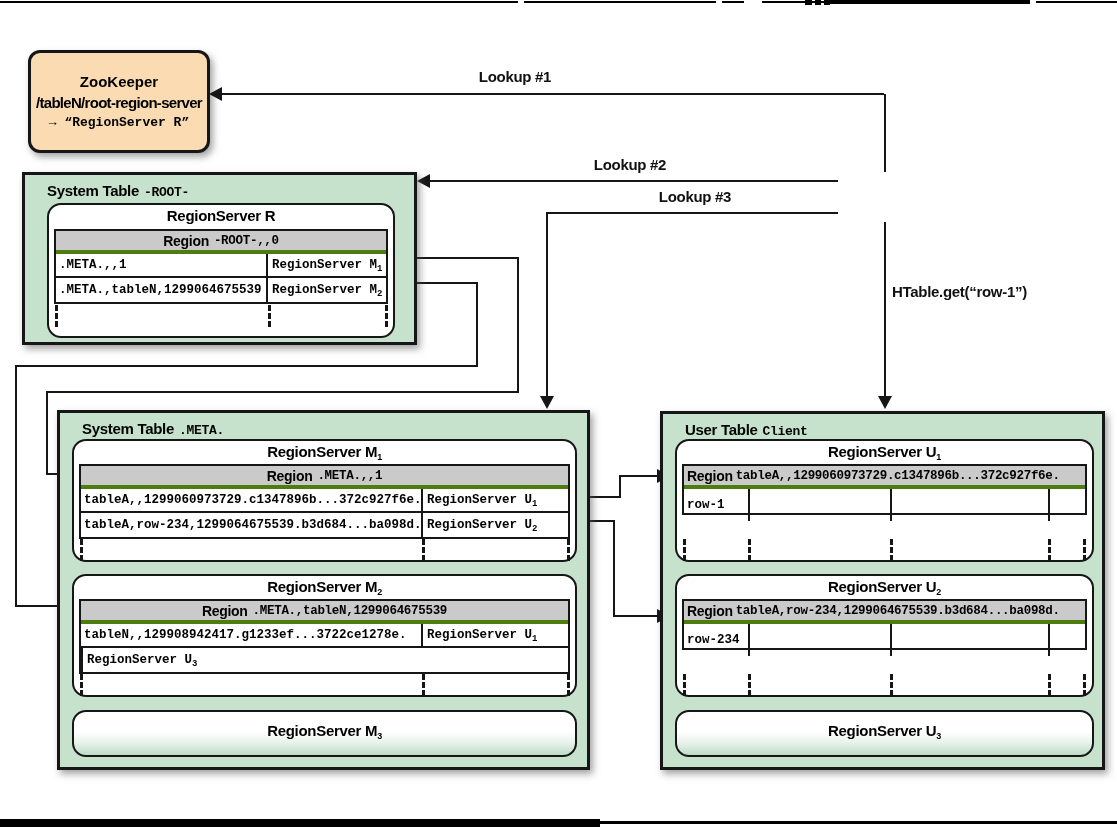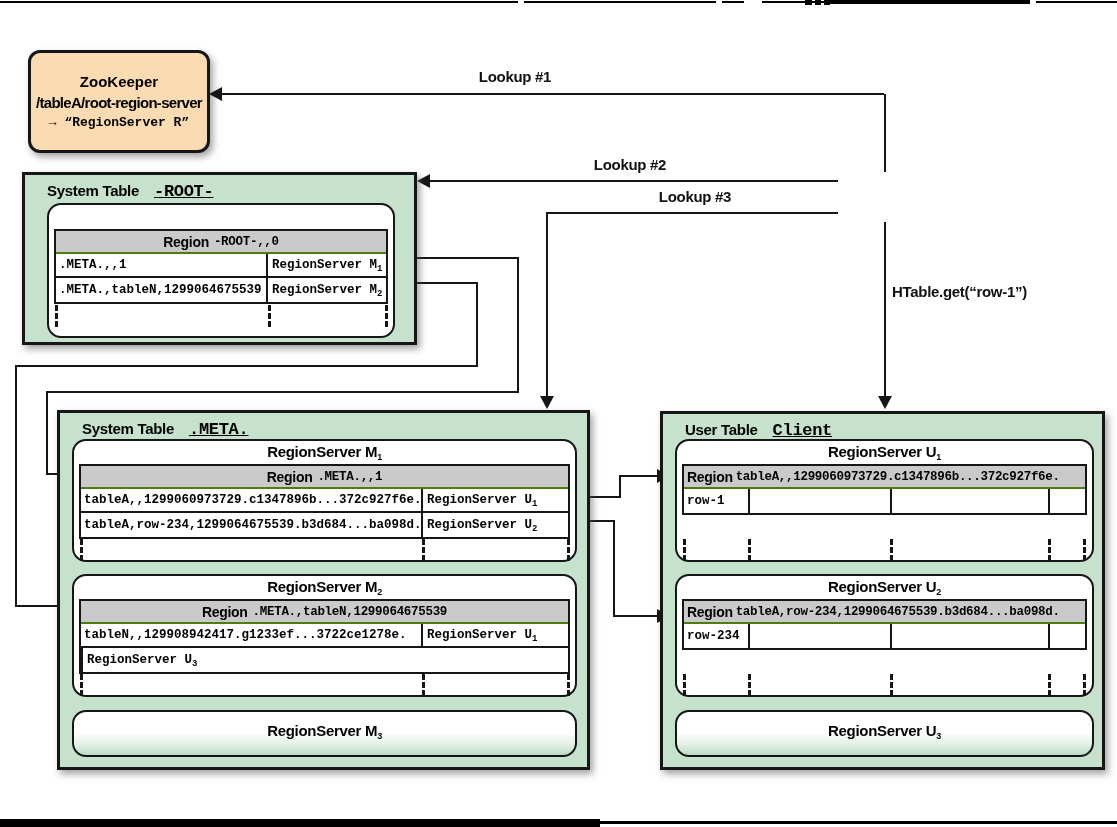--- a/index.html
+++ b/index.html
@@ -33,41 +33,41 @@
   #zookeeper .t2 { font-weight:bold; font-size:15px; letter-spacing:-0.7px; }
   #zookeeper .t3 { font-family:"Liberation Mono", monospace; font-weight:bold; font-size:13px; }
   #client { position:absolute; left:838px; top:172px; width:95px; height:50px;
     background:#b5d6ea; border:3px solid #161616; border-radius:10px;
     display:flex; align-items:center; justify-content:center;
     font-weight:bold; font-size:15px; }
   
   .gbox { position:absolute; background:#c6e2cc; border:3px solid #161616; }
   .gt   { position:absolute; left:22px; top:7px; font-weight:bold; font-size:15px;
           letter-spacing:-0.3px; white-space:nowrap; }
-  .gt .mono { font-family:"Liberation Mono", monospace; font-size:17px; margin-left:15px;text-decoration:underline; }
+  .gt .mono { font-family:"Liberation Mono", monospace; font-size:13px; margin-left:5px; }
   .wbox { position:absolute; background:#ffffff; border:2.5px solid #161616; border-radius:14px; }
   .wbox.grad { background: linear-gradient(180deg,#ffffff 45%, #e7f2ea 72%, #bddcc6 100%); }
   .sname { position:absolute; left:0; right:0; top:2px; height:20px; text-align:center;
            font-weight:bold; font-size:15px; letter-spacing:-0.3px; }
   sub { font-size:9px; vertical-align:-3px; line-height:0; }
   .tbl { position:absolute; left:5px; right:5px; top:24px;
          border:2px solid #161616; background:#fff; }
   .hdr { display:flex; justify-content:center; align-items:center; gap:5px;
-         height:23px; background:#cacaca; border-bottom:2px solid #4d7c0f;
+         height:23px; background:#cacaca; border-bottom:4px solid #4d7c0f;
          font-weight:bold; font-size:14px; letter-spacing:-0.3px; white-space:nowrap; }
   .hdr .mono { font-family:"Liberation Mono", monospace; font-size:12.5px; font-weight:bold; }
   .hdr.left { justify-content:flex-start; padding-left:3px; gap:3px; }
   .trow { display:flex; align-items:center; height:24px; border-bottom:2px solid #161616;
           font-family:"Liberation Mono", monospace; font-weight:bold; font-size:12.5px;
           white-space:nowrap; }
   .trow:last-child { border-bottom:none; }
   .trow .k { flex:1; padding:0 3px; overflow:hidden; }
   .trow .s { border-left:2px solid #161616; padding:0 4px; align-self:stretch;
              display:flex; align-items:center; }
-  .trow .c { align-self:stretch; display:flex; align-items:center; padding:8px 3px;
+  .trow .c { align-self:stretch; display:flex; align-items:center; padding:16px 3px;
              border-right:2px solid #161616; overflow:hidden; }
   .trow .c:last-child { border-right:none; flex:1; }
   .dots { position:absolute; height:22px; }
   .dsh  { position:absolute; top:0; width:0; height:22px; border-left:3px dashed #151515; }
   
   .art { position:absolute; background:#000; }
 </style>
 </head>
 <body>
 
@@ -78,21 +78,21 @@
   <div class="art" style="left:722px;top:1px;width:22px;height:2px;"></div>
   <div class="art" style="left:762px;top:1px;width:264px;height:2px;"></div>
   <div class="art" style="left:1036px;top:1px;width:81px;height:2px;"></div>
   <div class="art" style="left:805px;top:0;width:7px;height:5px;"></div>
   <div class="art" style="left:815px;top:0;width:6px;height:5px;"></div>
   <div class="art" style="left:824px;top:0;width:6px;height:5px;"></div>
   <div class="art" style="left:830px;top:0;width:200px;height:4px;"></div>
 
   <div id="zookeeper" class="shadow">
     <div class="t1">ZooKeeper</div>
-    <div class="t2">/tableA/root-region-server</div>
+    <div class="t2">/tableN/root-region-server</div>
     <div class="t3">
       <span>→</span>
       <span>“RegionServer R”</span>
     </div>
   </div>
 
 
   <div class="hl" style="left:222px;top:93px;width:662px;"></div>
   <div class="vl" style="left:884px;top:94px;height:78px;"></div>
   <div class="aL" style="left:209px;top:87px;"></div>
@@ -133,20 +133,21 @@
   <div class="hl" style="left:587px;top:520px;width:28px;"></div>
   <div class="vl" style="left:613px;top:520px;height:97px;"></div>
   <div class="hl" style="left:613px;top:615px;width:46px;"></div>
   <div class="aR" style="left:657px;top:609px;"></div>
 
   <div class="gbox shadow" style="left:22px;top:172px;width:395px;height:173px;">
     <div class="gt">
       <span>System Table</span><span class="mono">-ROOT-</span>
     </div>
     <div class="wbox" style="left:22px;top:28px;width:348px;height:135px;">
+      <div class="sname">RegionServer R</div>
       <div class="tbl">
         <div class="hdr">
           <span>Region</span>
           <span class="mono">-ROOT-,,0</span>
         </div>
         <div class="trow">
           <div class="k">.META.,,1</div>
           <div class="s" style="width:120px;">
               <span><span>RegionServer M</span><sub>1</sub></span>
             </div>

